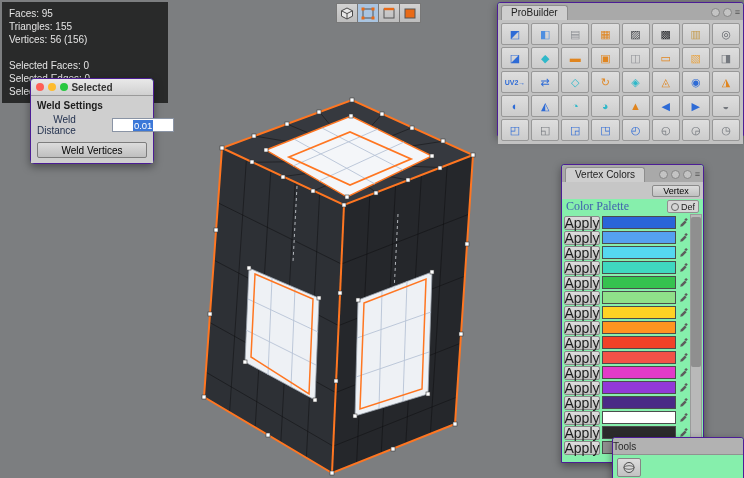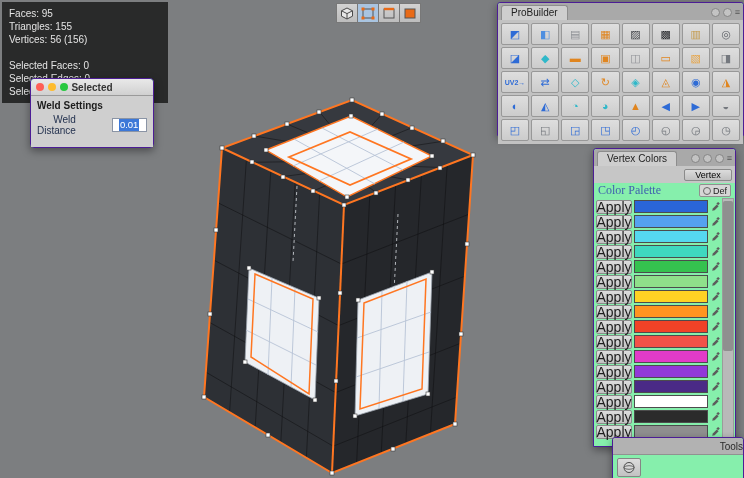--- a/index.html
+++ b/index.html
@@ -35,53 +35,53 @@
   .options{left:30px;top:78px;width:122px;border-radius:4px;}
   .ttl-bar{height:16px;background:linear-gradient(#e9e9e9,#d0d0d0);border-bottom:1px solid #9a9a9a;
            display:flex;align-items:center;padding:0 5px;border-radius:4px 4px 0 0;position:relative;}
   .tl{width:8px;height:8px;border-radius:50%;margin-right:4px;display:inline-block;}
   .tl.red{background:#ff5f57;}.tl.yellow{background:#febc2e;}.tl.green{background:#28c840;}
   .ttl-text{position:absolute;left:0;right:0;text-align:center;font-weight:bold;font-size:10px;color:#333;pointer-events:none;}
   .opt-body{padding:4px 6px 5px;background:#cfcfcf;}
   .opt-section{font-weight:bold;margin-bottom:3px;}
   .opt-row{display:flex;align-items:center;justify-content:space-between;margin-bottom:6px;}
   .opt-label{color:#24324f;text-align:right;}
-  .field{background:#fff;border:1px solid #8a94a5;width:44px;height:12px;display:inline-flex;padding:0 6px;margin-left:36px;}
+  .field{background:#fff;border:1px solid #8a94a5;width:44px;height:12px;display:inline-flex;align-items:center;padding:0 20px;margin-left:36px;}
   .field .sel{background:#3c78d8;color:#fff;padding:0 1px;font-size:9.5px;}
   .opt-btn{display:block;width:100%;height:16px;font-size:10px;border:1px solid #7d7d7d;border-radius:2px;
            background:linear-gradient(#dcdcdc,#bfbfbf);cursor:pointer;font-family:inherit;}
   
   .pb{left:497px;top:2px;width:245px;height:132px;}
   .pb-grid{display:grid;grid-template-columns:repeat(8,1fr);gap:2px;padding:3px;background:#c2c2c2;}
   .pb-cell{height:20px;background:linear-gradient(#dedede,#cccccc);border:1px solid #989898;border-radius:2px;
            display:flex;align-items:center;justify-content:center;cursor:pointer;overflow:hidden;}
   .pb-cell span{font-size:11px;line-height:1;}
   .pb-cell span.uv2{font-size:7px;font-weight:bold;letter-spacing:0;}
   
-  .vc{left:561px;top:148px;width:141px;height:297px;overflow:hidden;margin-left:32px;}
+  .vc{left:561px;top:164px;width:141px;height:297px;overflow:hidden;}
   .vc-toolbar{height:15px;display:flex;justify-content:flex-end;align-items:center;padding:1px 3px;background:#c6c6c6;}
   .vc-reset{width:48px;height:12px;font-size:9px;border:1px solid #8a8a8a;border-radius:2px;
             background:linear-gradient(#dcdcdc,#c0c0c0);cursor:pointer;font-family:inherit;line-height:1;}
   .vc-palrow{height:15px;display:flex;align-items:center;padding:0 4px;gap:4px;}
   .vc-pal-label{color:#3f5fae;font-size:12px;font-family:Liberation Serif, serif;}
   .objfield{margin-left:auto;display:flex;align-items:center;gap:2px;background:#d6d6d6;border:1px solid #909090;
             border-radius:2px;padding:0 3px;height:11px;font-size:9px;cursor:pointer;}
   .obj-dot{width:6px;height:6px;border:1px solid #666;border-radius:50%;display:inline-block;}
   .vc-rows{padding:1px 14px 0 2px;}
   .vc-row{display:flex;align-items:center;gap:2px;height:15px;}
   .vc-apply{width:34px;height:12px;font-size:14px;display:flex;align-items:center;justify-content:center;
             border:1px solid #8a8a8a;border-radius:2px;background:linear-gradient(#dddddd,#c2c2c2);cursor:pointer;}
   .vc-swatch{flex:1;height:11px;border:1px solid #4c4c4c;cursor:pointer;}
   .vc-dropper{width:11px;height:11px;display:flex;align-items:center;justify-content:center;cursor:pointer;}
   .vc-scroll{position:absolute;right:1px;top:49px;bottom:2px;width:10px;background:#b9b9b9;border:1px solid #9b9b9b;}
   .vc-thumb{position:absolute;left:0;right:0;top:2px;height:150px;background:#8f8f8f;border-radius:2px;}
   
   .tools{left:612px;top:437px;width:130px;height:44px;}
   .tools-ttl{height:16px;background:#b2b2b2;border-bottom:1px solid #919191;display:flex;align-items:center;
-             justify-content:flex-end;font-size:10px;color:#2a2a2a;border-radius:3px 3px 0 0;}
+             justify-content:flex-start;font-size:10px;color:#2a2a2a;border-radius:3px 3px 0 0;}
   .tools-body{padding:3px 4px;}
   .tools-btn{width:24px;height:19px;border:1px solid #858585;border-radius:2px;cursor:pointer;
              background:linear-gradient(#dcdcdc,#c2c2c2);display:flex;align-items:center;justify-content:center;padding:0;}
 </style>
 </head>
 <body>
 
 <div id="stage">
 
   <svg id="scene" width="744" height="478" viewBox="0 0 744 478">
@@ -245,20 +245,21 @@
       <span class="ttl-text">Selected</span>
     </div>
     <div class="opt-body">
       <div class="opt-section">Weld Settings</div>
       <div class="opt-row">
         <span class="opt-label">Weld Distance</span>
         <span class="field">
           <span class="sel">0.01</span>
         </span>
       </div>
+      <button class="opt-btn">Weld Vertices</button>
     </div>
   </div>
 
   <div class="window pb">
     <div class="tabbar">
       <span class="tab">ProBuilder</span>
       <span class="winctl">
         <span class="ctl-circle"></span>
         <span class="ctl-circle"></span>
         <span class="ctl-menu">≡</span>

